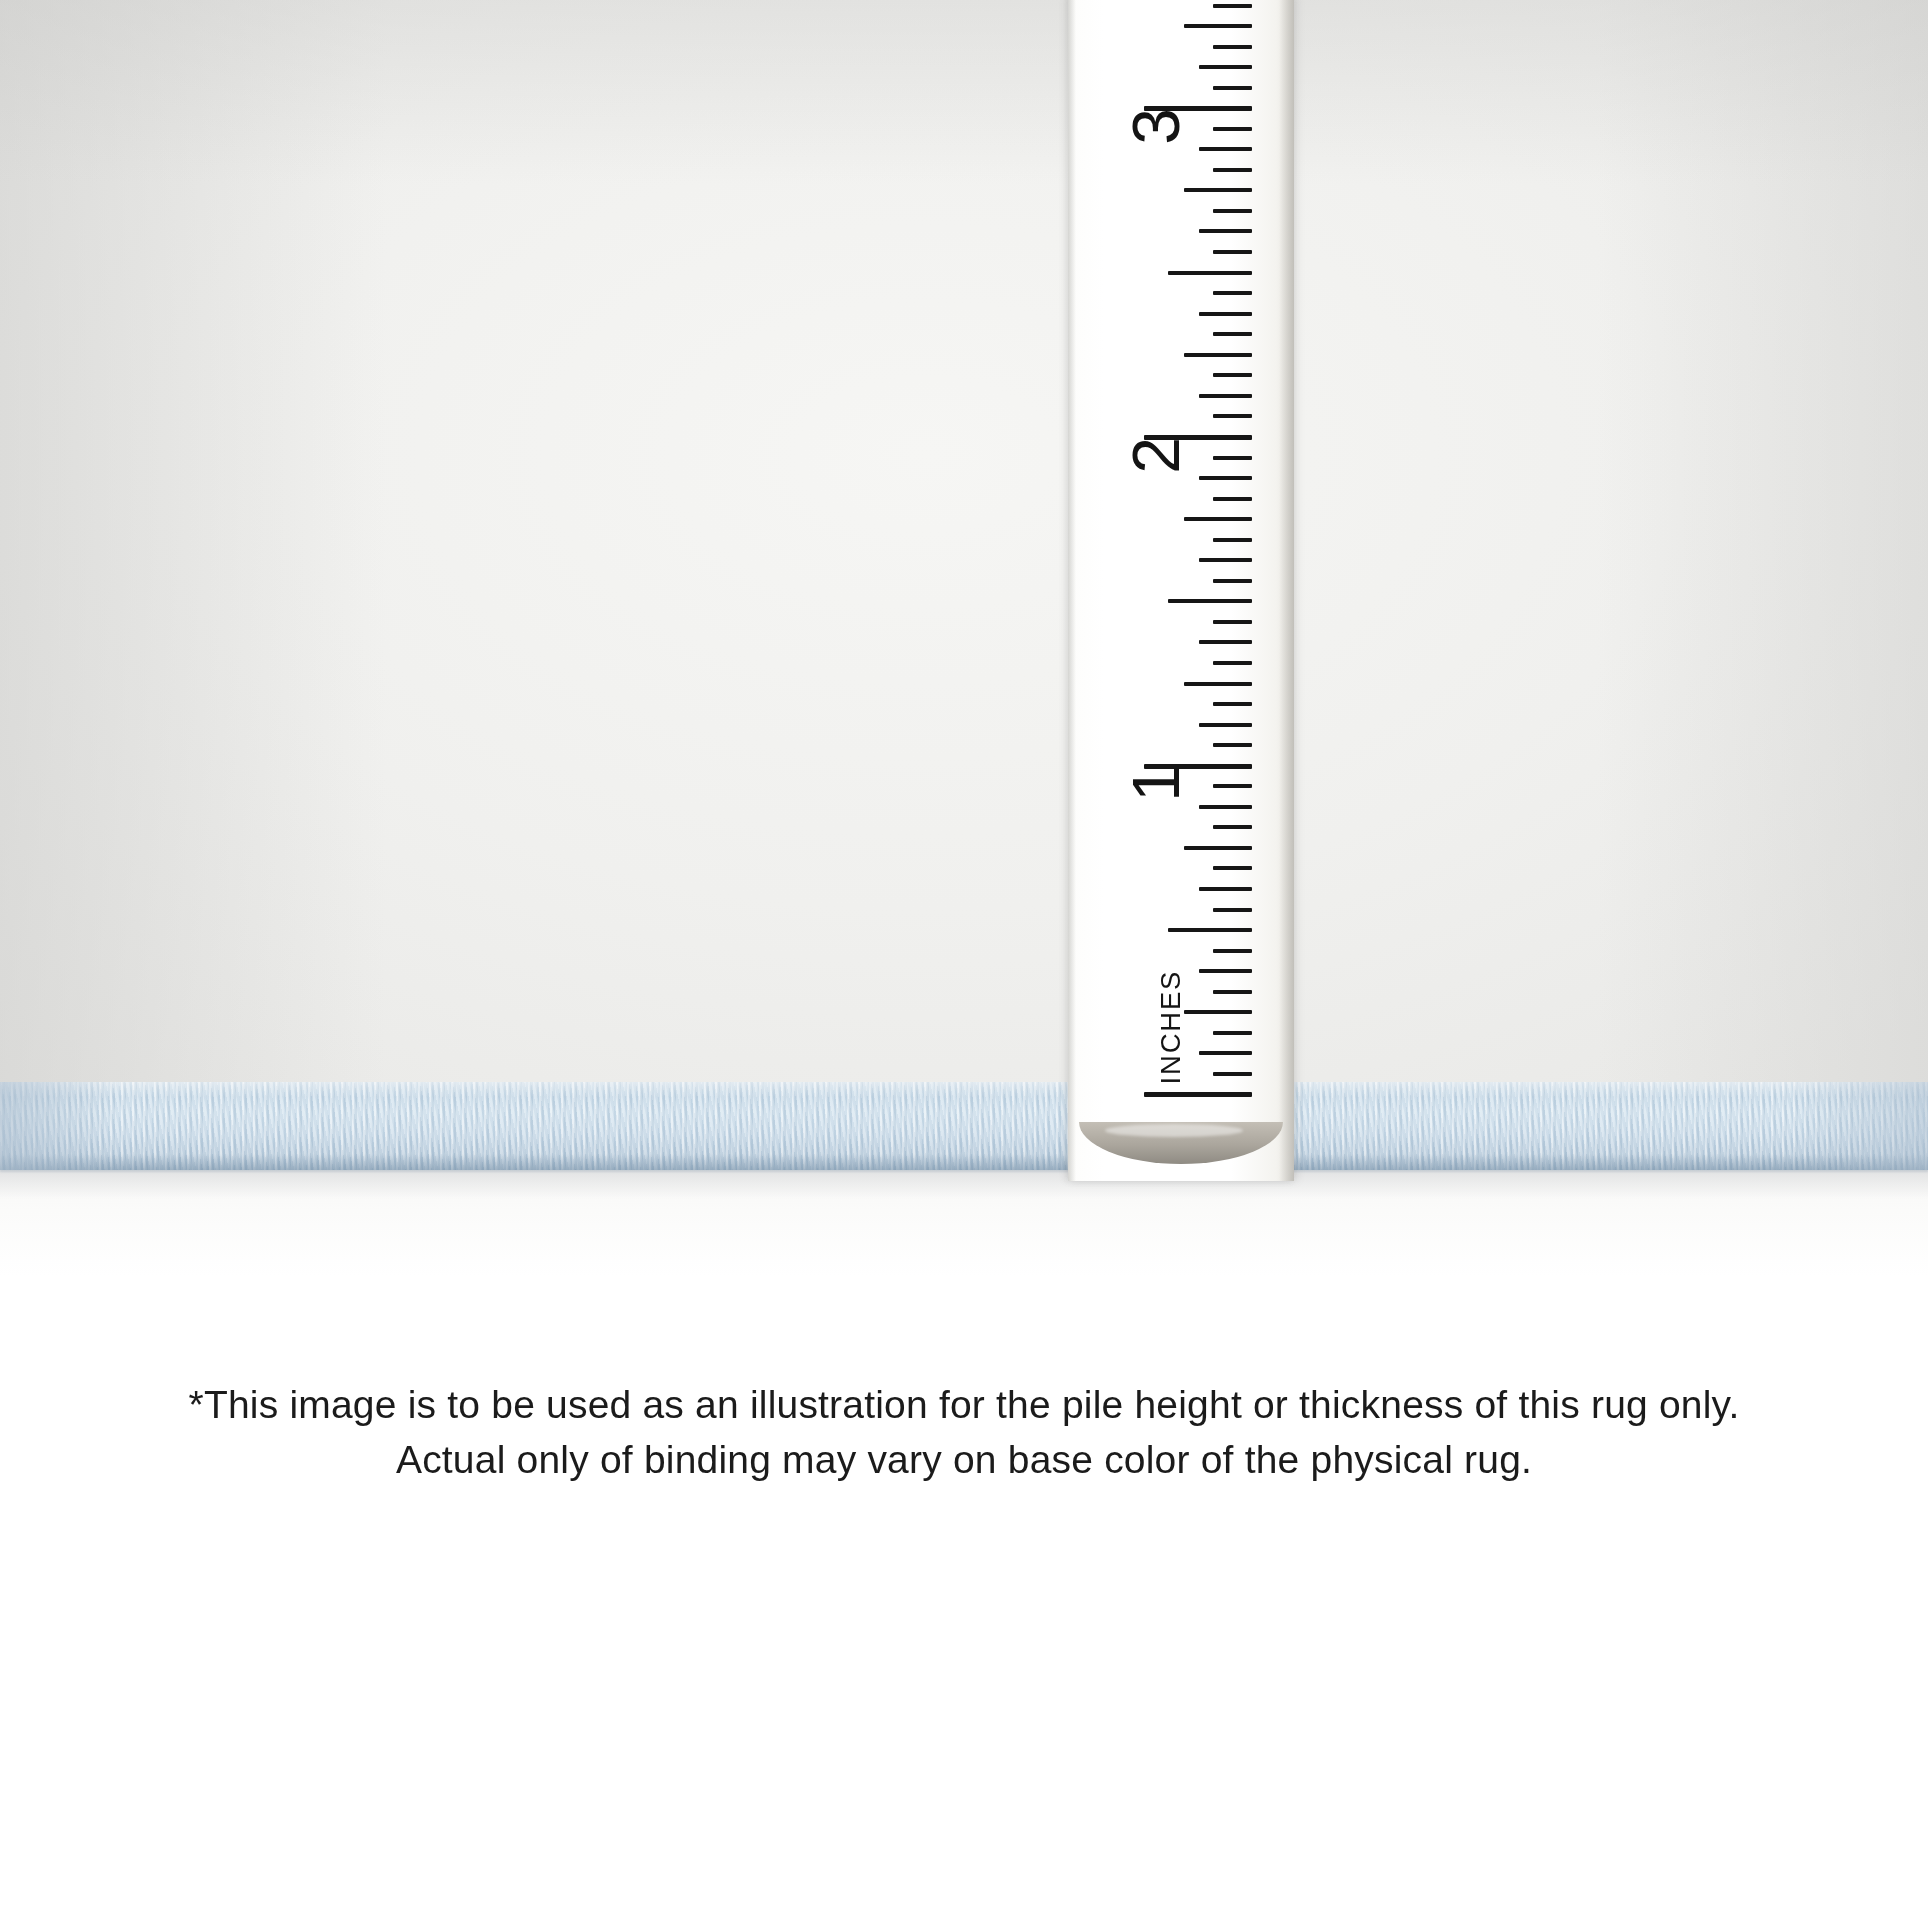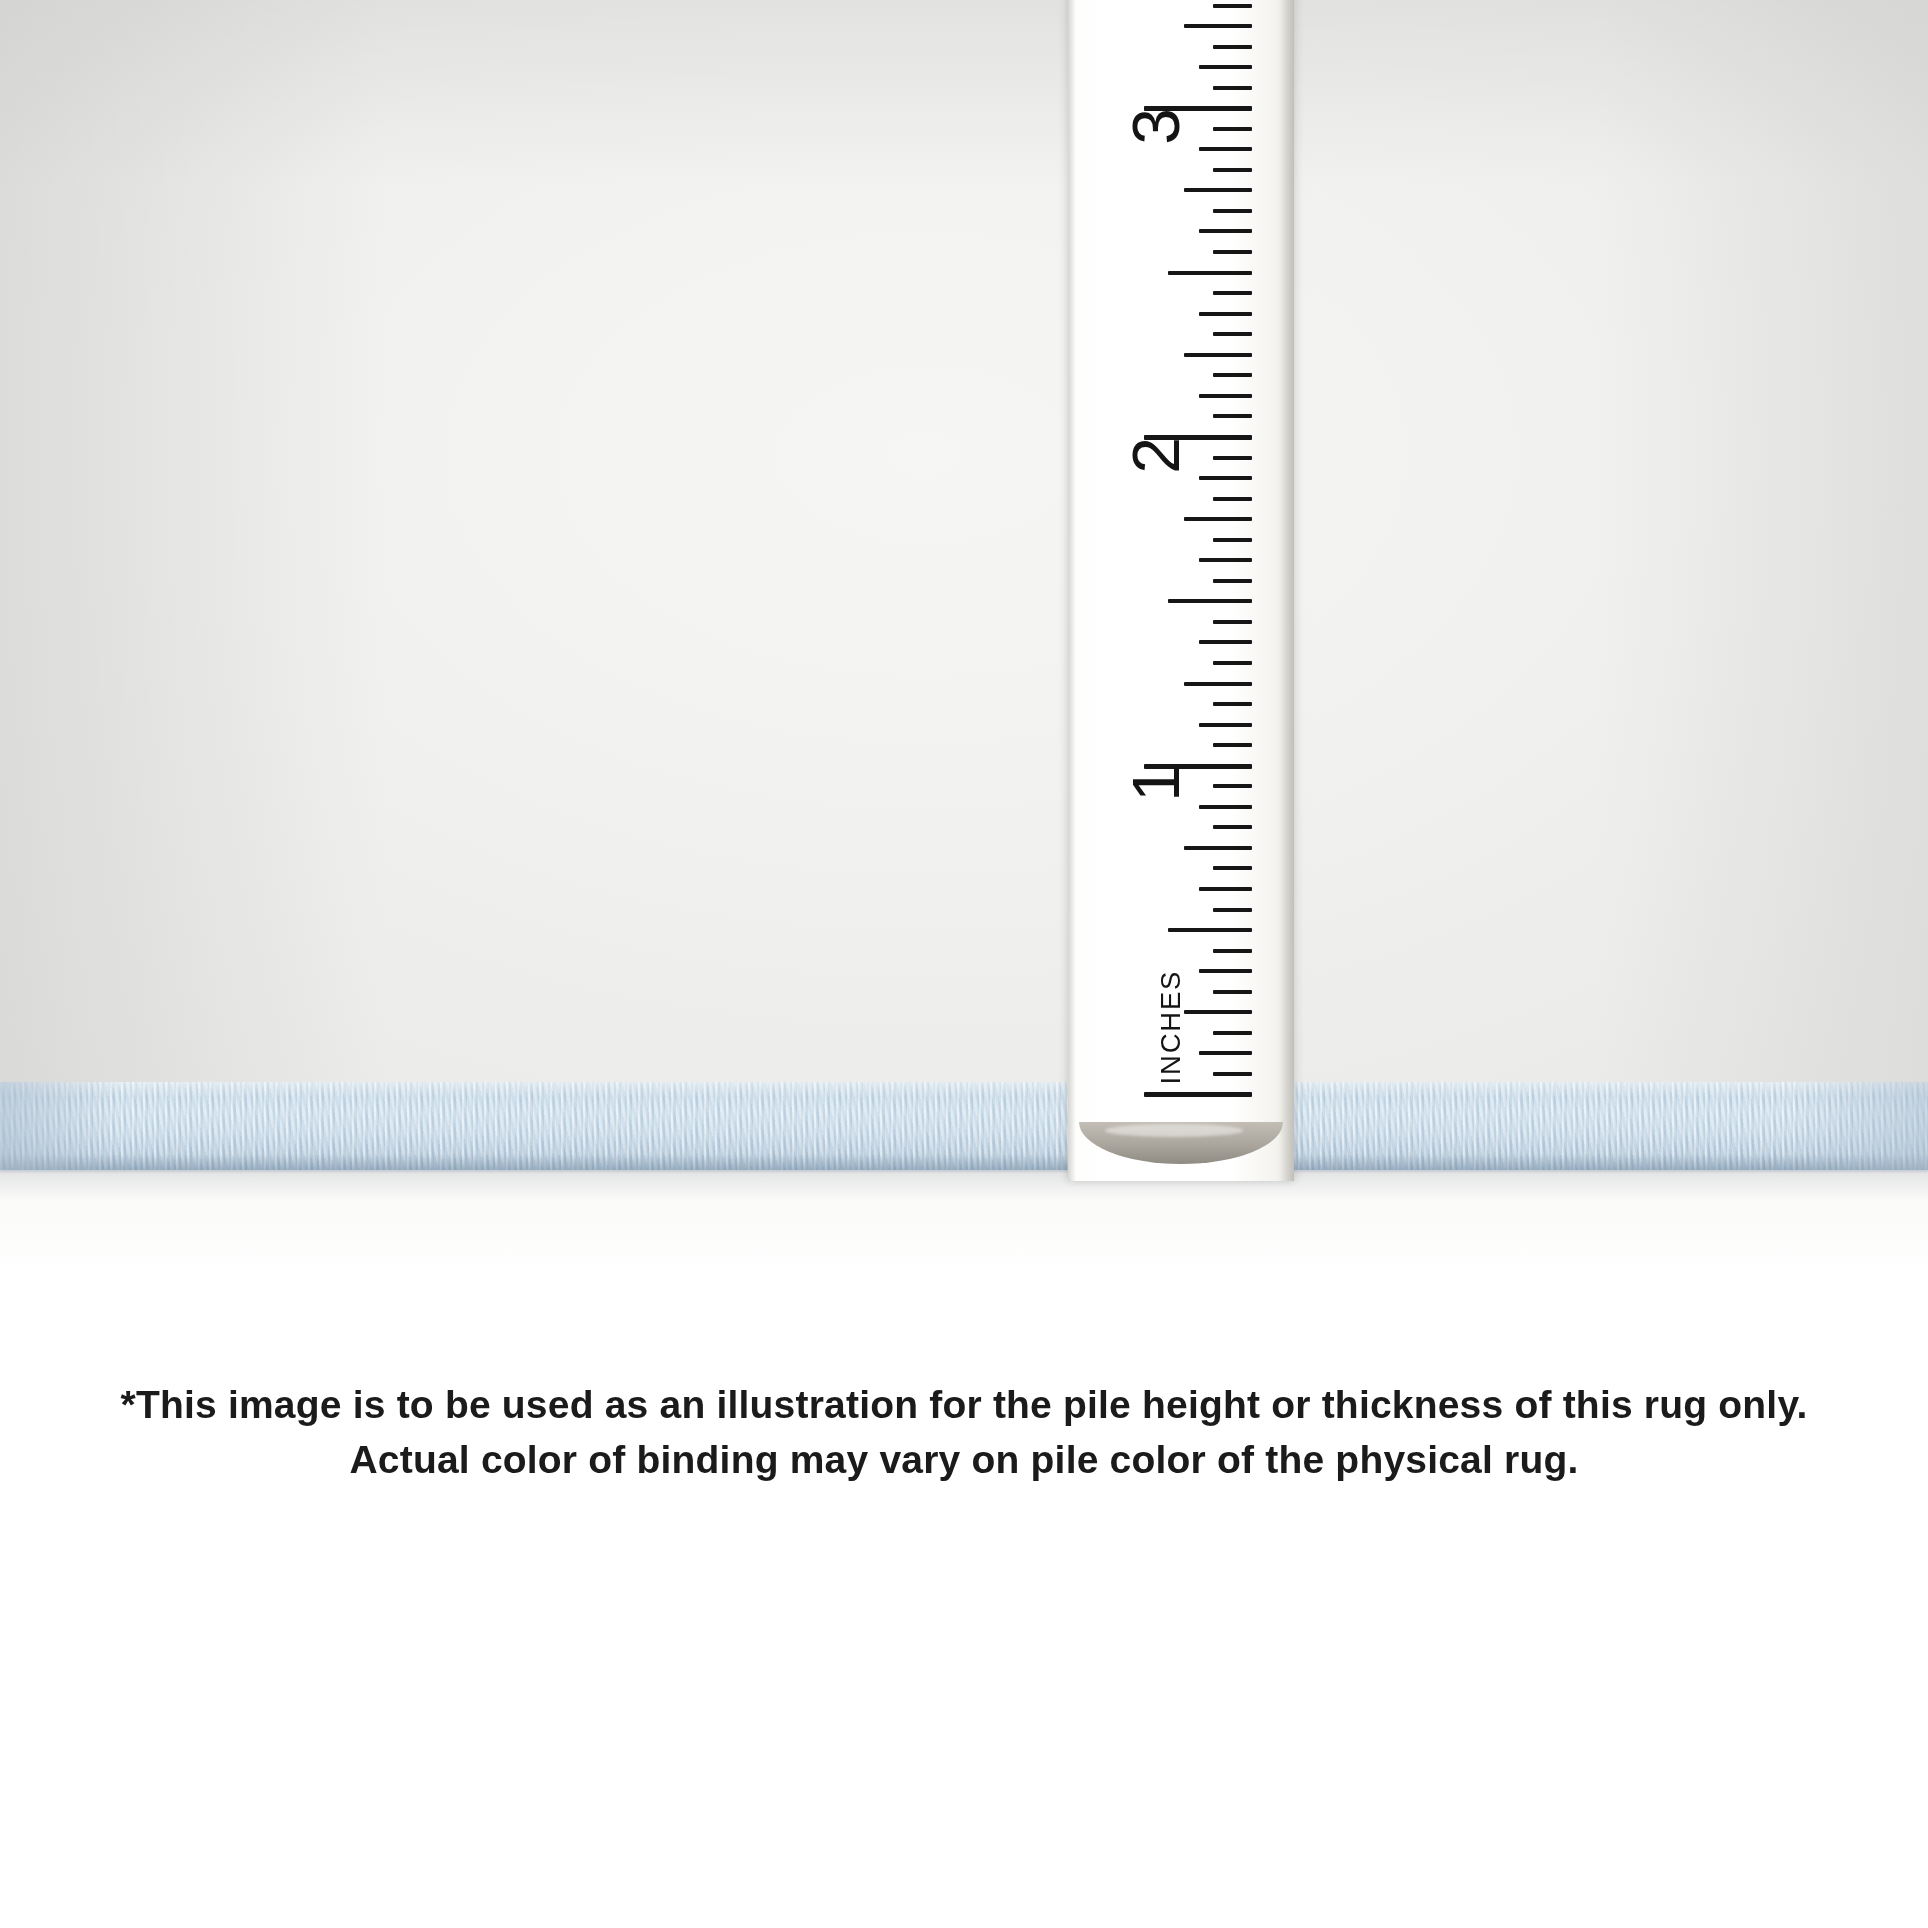--- a/index.html
+++ b/index.html
@@ -241,21 +241,21 @@
     left: 0;
     top: 1377px;
     width: 1928px;
     text-align: center;
     color: #1b1b1b;
     font-family: "Liberation Sans", sans-serif;
     font-size: 39px;
     line-height: 1.42;
     letter-spacing: 0.2px;
   }
-  #caption .line { display: block; font-weight: bold; }
+  #caption .line { display: block; }
 </style>
 </head>
 <body>
 
 <div id="scene">
 
   <div id="photo">
 
     <div class="wall"></div>
     <div class="wall-shadow-left"></div>
@@ -341,17 +341,17 @@
 
     <div id="ruler-tip">
       <div class="metal"></div>
       <div class="metal-hi"></div>
     </div>
 
   </div>
 
   <div id="caption">
     <span class="line">*This image is to be used as an illustration for the pile height or thickness of this rug only.</span>
-    <span class="line">Actual color of binding may vary on pile color of the physical rug.</span>
+    <span class="line">Actual only of binding may vary on base color of the physical rug.</span>
   </div>
 
 </div>
 
 
 </body></html>

